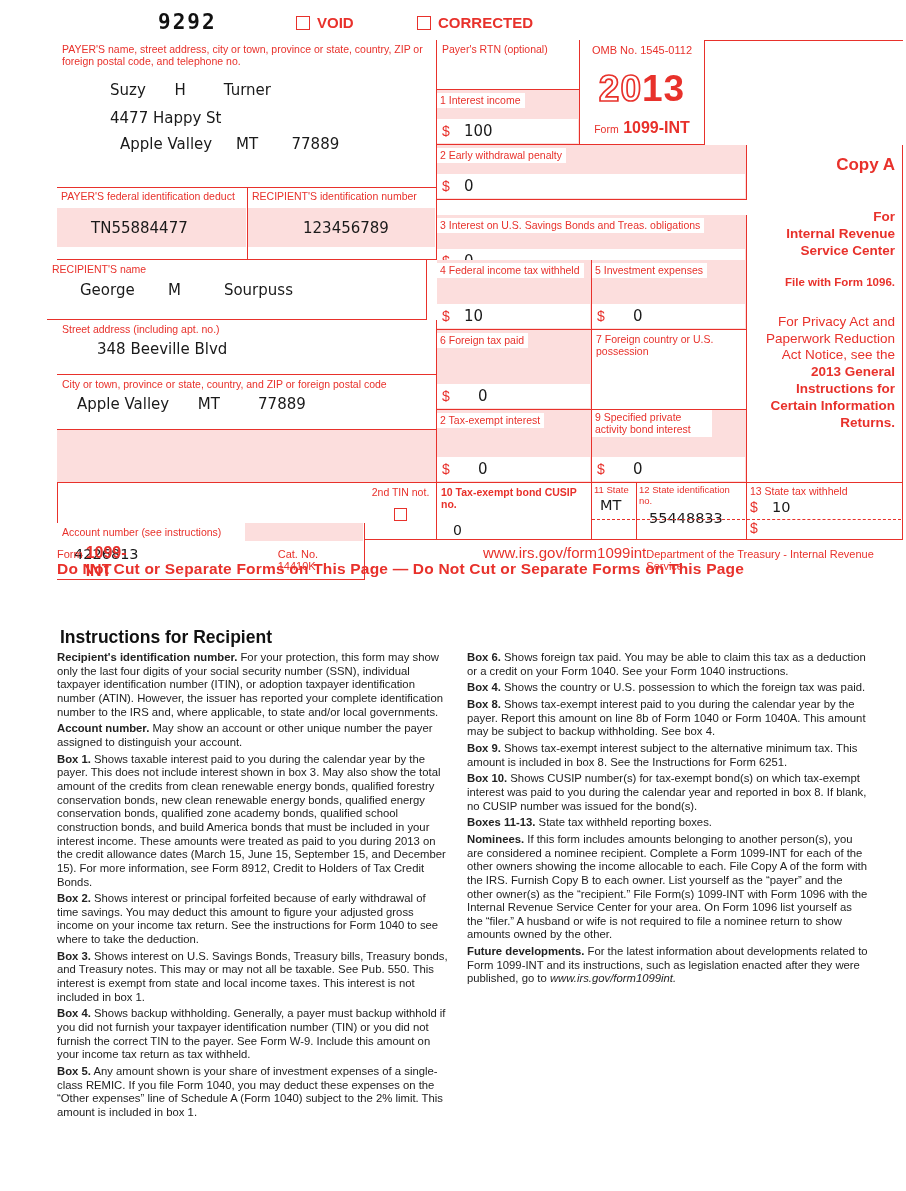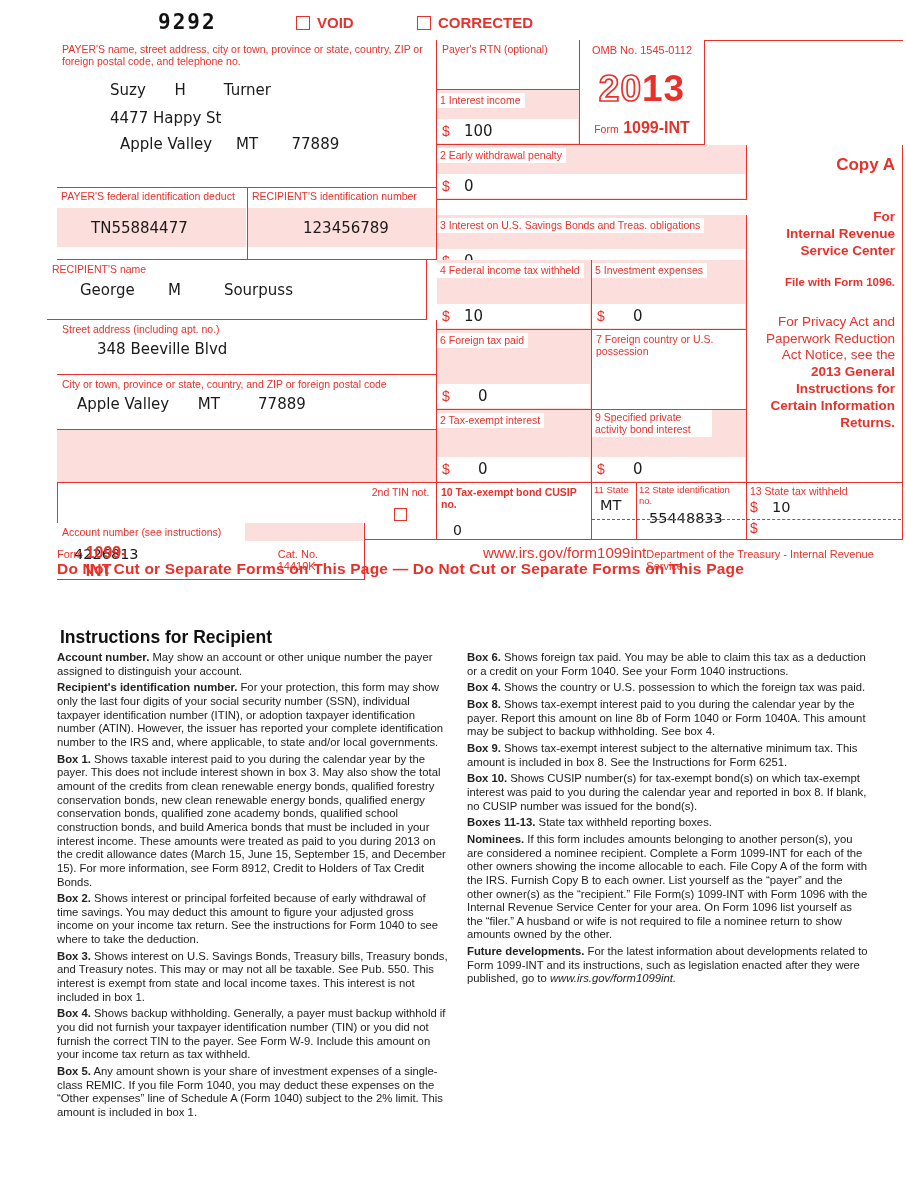--- a/index.html
+++ b/index.html
@@ -244,22 +244,22 @@
     <span style="font-size:11px;">Form</span>
     <span style="font-size:16px; font-weight:bold; margin-left:3px;">1099-INT</span>
     <span style="font-size:11px; margin-left:128px;">Cat. No. 14410K</span>
     <span style="font-size:15px; margin-left:127px;">www.irs.gov/form1099int</span>
     <span style="font-size:11px; margin-left:auto;">Department of the Treasury - Internal Revenue Service</span>
   </div>
   <div class="donotcut">Do Not Cut or Separate Forms on This Page  —  Do Not Cut or Separate Forms on This Page</div>
 
   <div class="inst-title">Instructions for Recipient</div>
   <div class="instcol" style="left:57px; width:393px;">
+      <p><b>Recipient's identification number.</b> For your protection, this form may show only the last four digits of your social security number (SSN), individual taxpayer identification number (ITIN), or adoption taxpayer identification number (ATIN). However, the issuer has reported your complete identification number to the IRS and, where applicable, to state and/or local governments.</p>
       <p><b>Account number.</b> May show an account or other unique number the payer assigned to distinguish your account.</p>
-      <p><b>Recipient's identification number.</b> For your protection, this form may show only the last four digits of your social security number (SSN), individual taxpayer identification number (ITIN), or adoption taxpayer identification number (ATIN). However, the issuer has reported your complete identification number to the IRS and, where applicable, to state and/or local governments.</p>
       <p><b>Box 1.</b> Shows taxable interest paid to you during the calendar year by the payer. This does not include interest shown in box 3. May also show the total amount of the credits from clean renewable energy bonds, qualified forestry conservation bonds, new clean renewable energy bonds, qualified energy conservation bonds, qualified zone academy bonds, qualified school construction bonds, and build America bonds that must be included in your interest income. These amounts were treated as paid to you during 2013 on the credit allowance dates (March 15, June 15, September 15, and December 15). For more information, see Form 8912, Credit to Holders of Tax Credit Bonds.</p>
       <p><b>Box 2.</b> Shows interest or principal forfeited because of early withdrawal of time savings. You may deduct this amount to figure your adjusted gross income on your income tax return. See the instructions for Form 1040 to see where to take the deduction.</p>
       <p><b>Box 3.</b> Shows interest on U.S. Savings Bonds, Treasury bills, Treasury bonds, and Treasury notes. This may or may not all be taxable. See Pub. 550. This interest is exempt from state and local income taxes. This interest is not included in box 1.</p>
       <p><b>Box 4.</b> Shows backup withholding. Generally, a payer must backup withhold if you did not furnish your taxpayer identification number (TIN) or you did not furnish the correct TIN to the payer. See Form W-9. Include this amount on your income tax return as tax withheld.</p>
       <p><b>Box 5.</b> Any amount shown is your share of investment expenses of a single-class REMIC. If you file Form 1040, you may deduct these expenses on the “Other expenses” line of Schedule A (Form 1040) subject to the 2% limit. This amount is included in box 1.</p>
     </div>
   <div class="instcol" style="left:467px; width:401px;">
       <p><b>Box 6.</b> Shows foreign tax paid. You may be able to claim this tax as a deduction or a credit on your Form 1040. See your Form 1040 instructions.</p>
       <p><b>Box 4.</b> Shows the country or U.S. possession to which the foreign tax was paid.</p>
       <p><b>Box 8.</b> Shows tax-exempt interest paid to you during the calendar year by the payer. Report this amount on line 8b of Form 1040 or Form 1040A. This amount may be subject to backup withholding. See box 4.</p>

